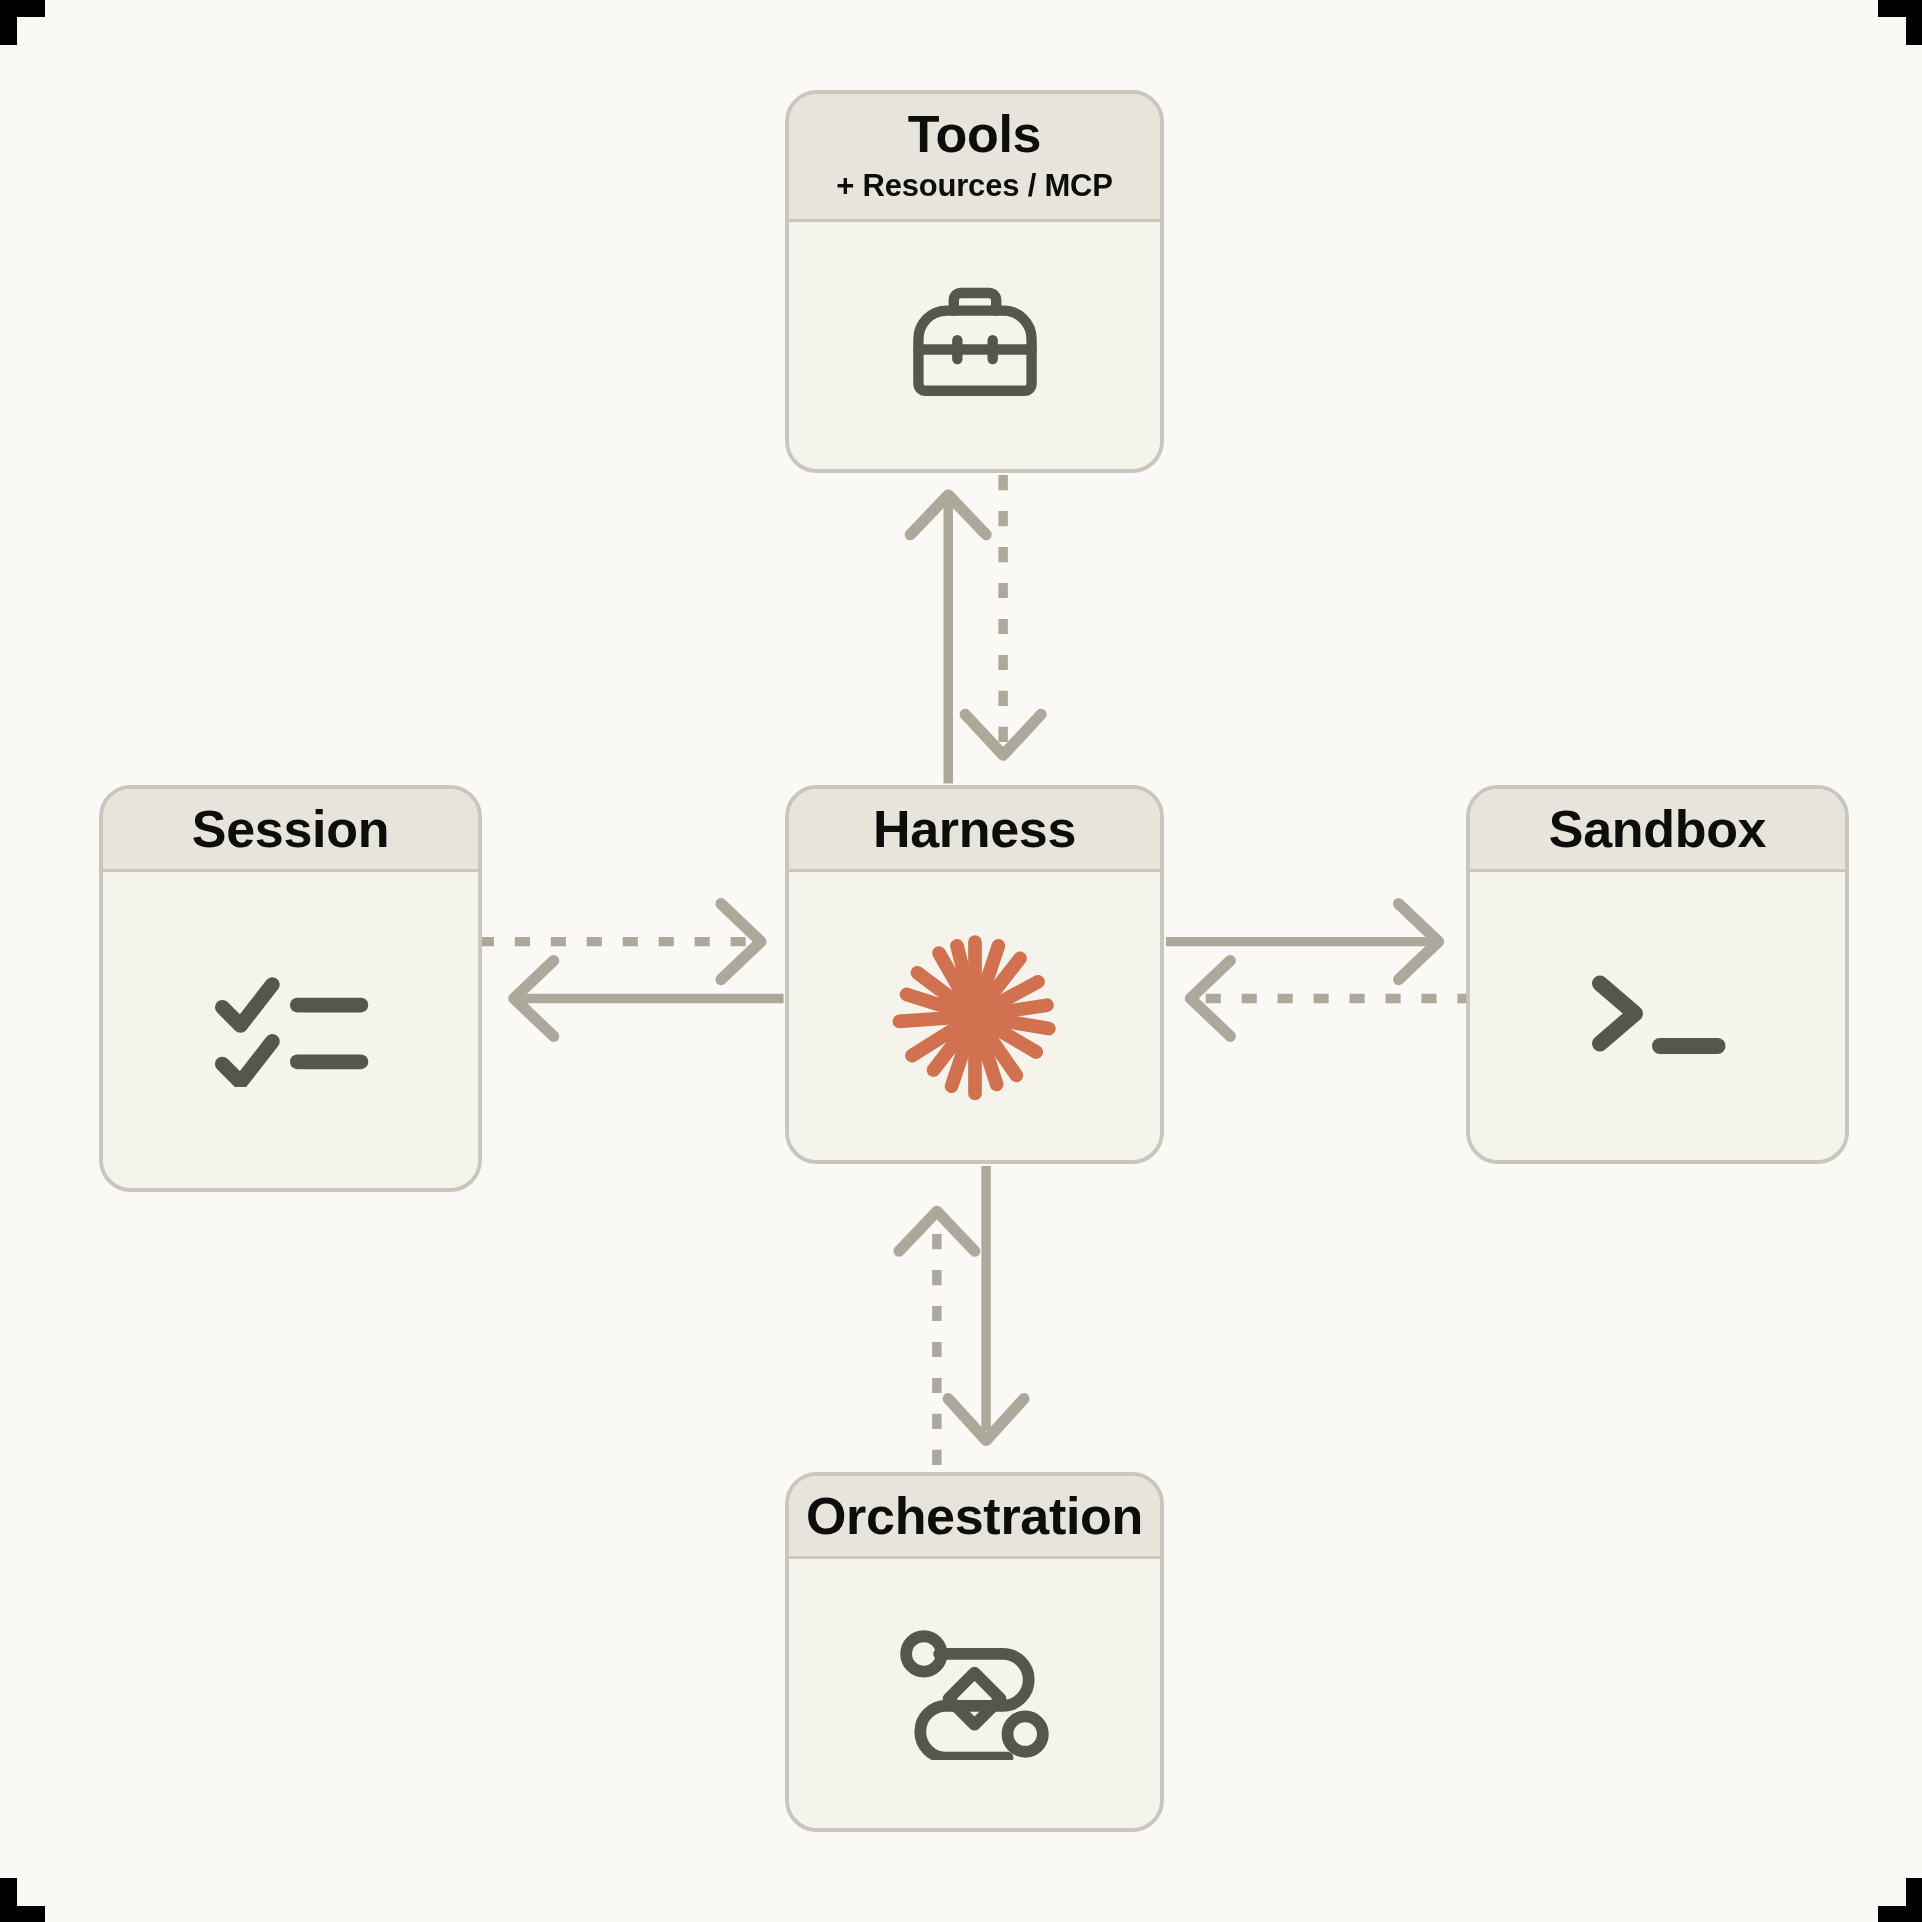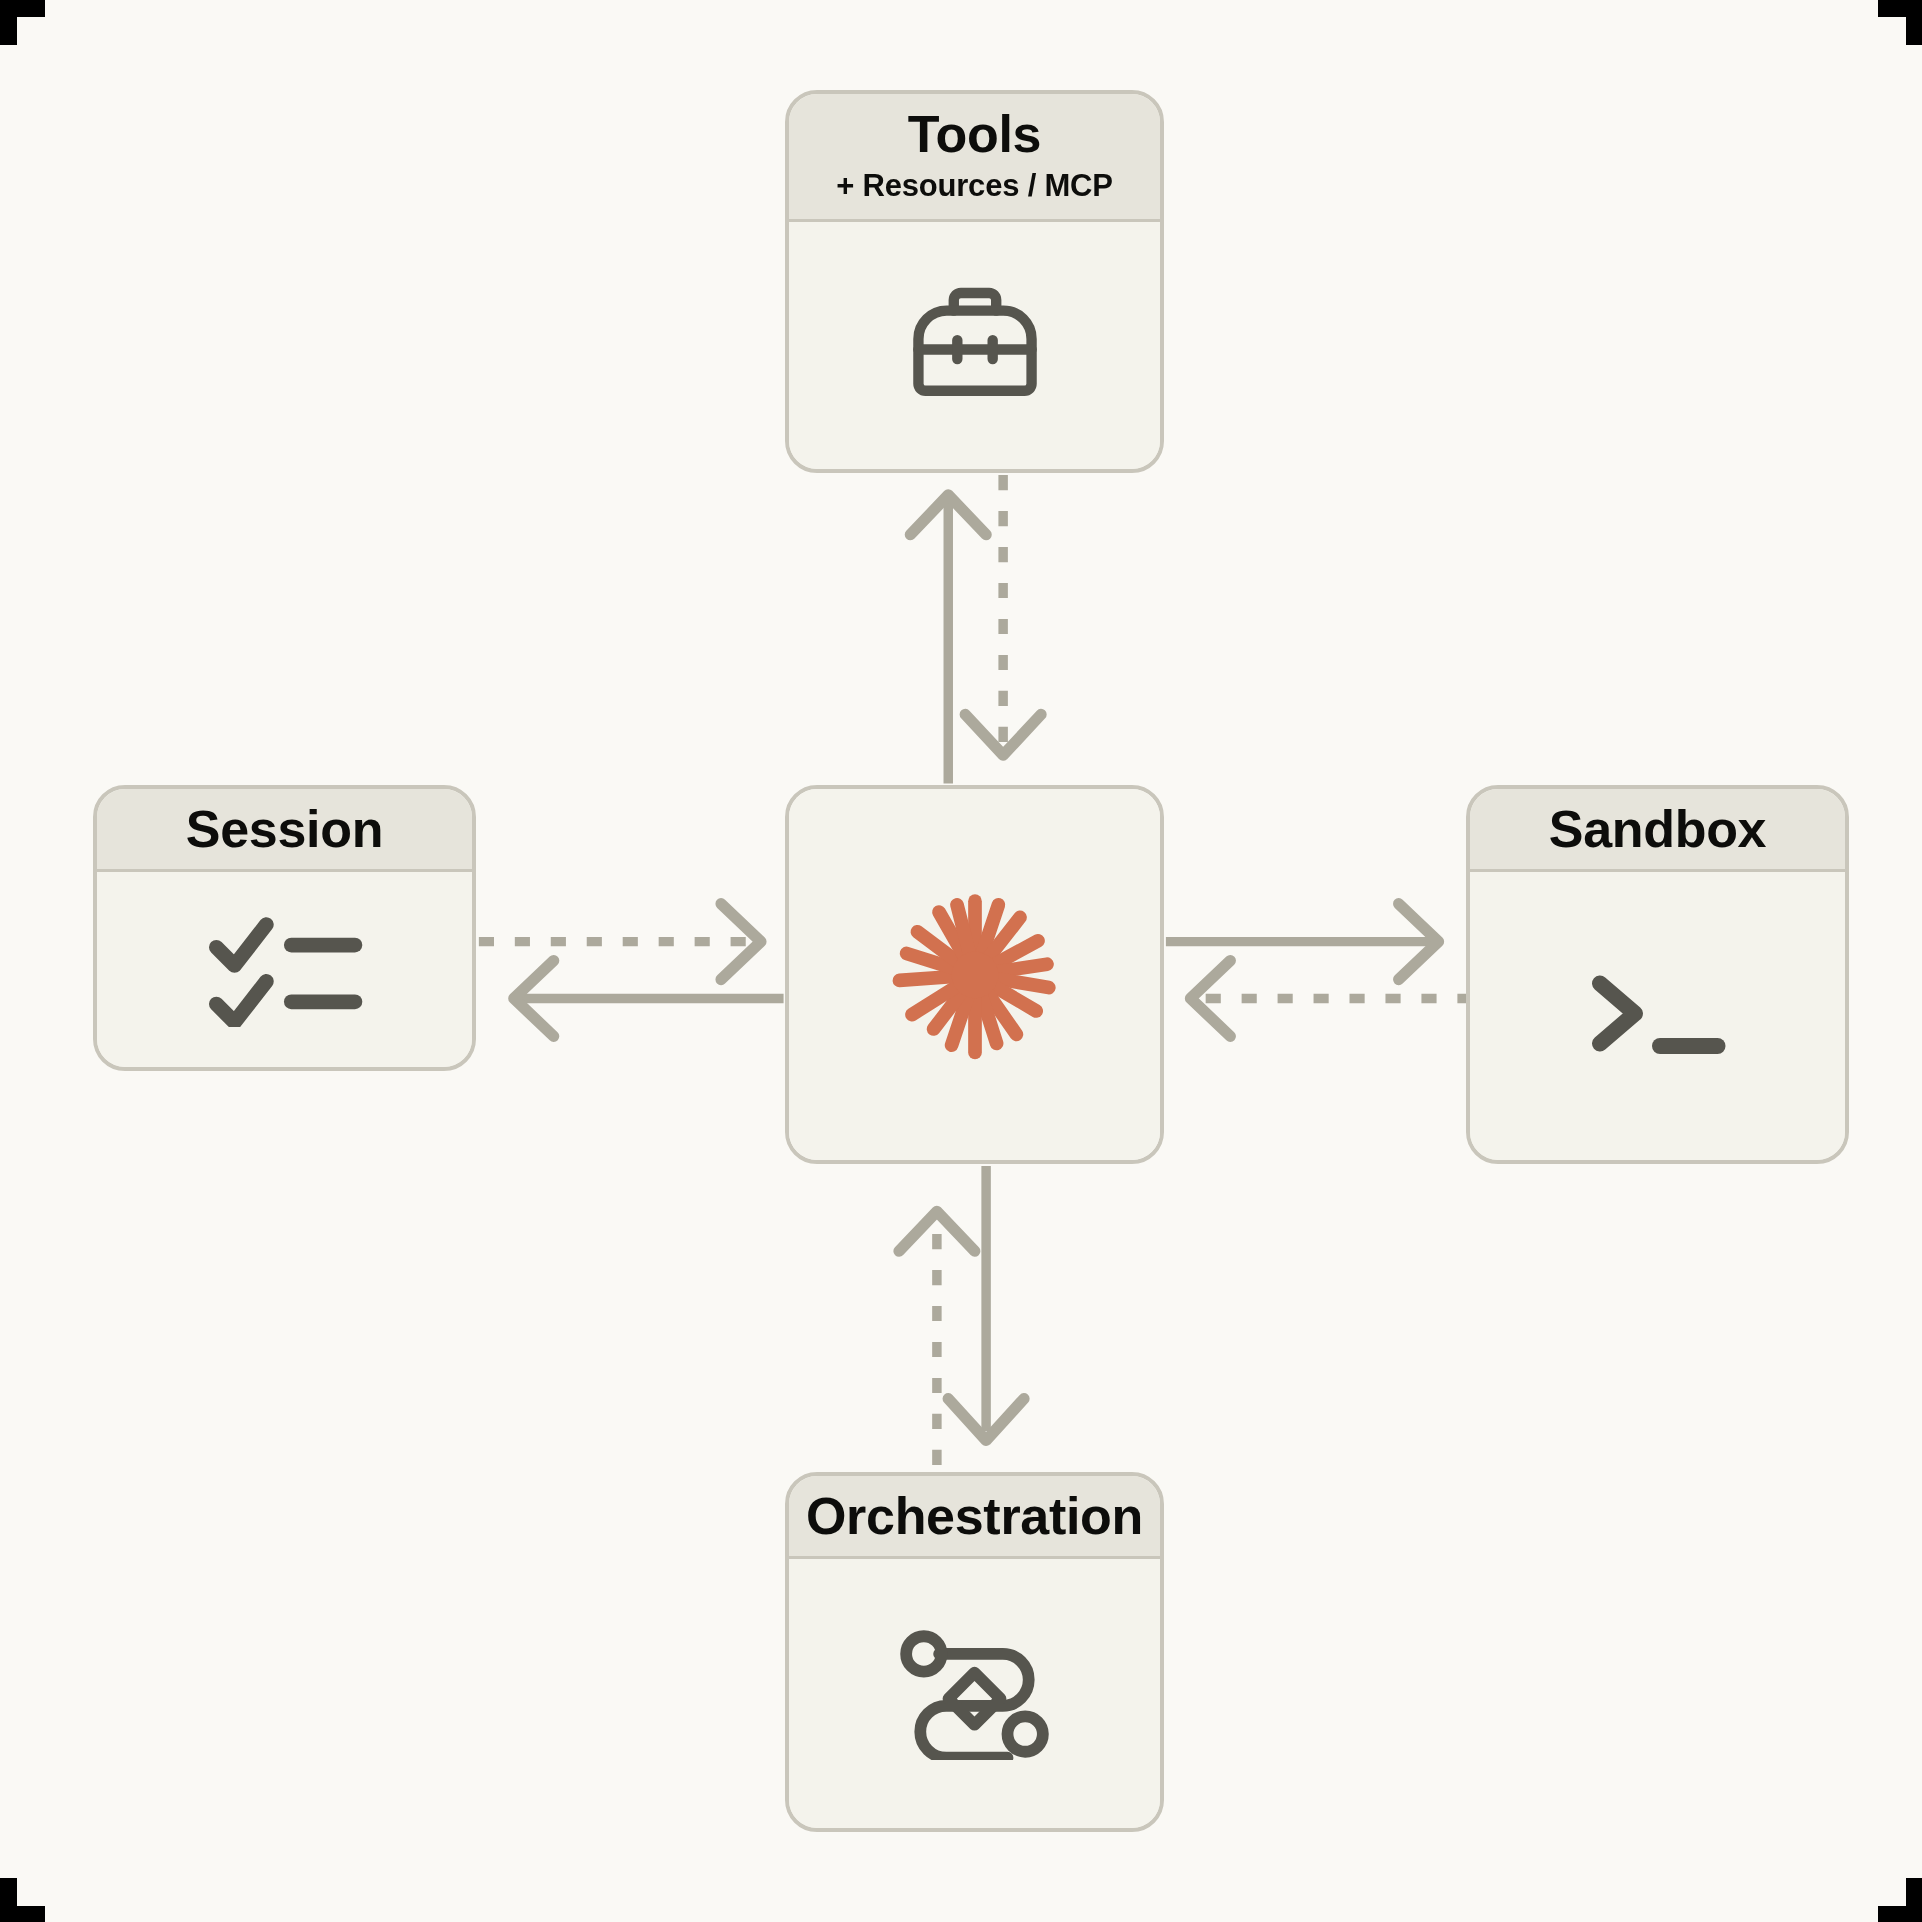--- a/index.html
+++ b/index.html
@@ -57,21 +57,21 @@
   .node-body{
     flex:1 1 auto;
     display:flex;align-items:center;justify-content:center;
     background:#F4F3EC;
   }
   .node-body svg{display:block;}
 
   
   #node-tools        {left:785px; top:90px;   width:379px; height:383px;}
   #node-tools .node-header{height:128px;}
-  #node-session      {left:93px;  top:785px;  width:383px; height:286px;}
+  #node-session      {left:99px;  top:785px;  width:383px; height:407px;}
   #node-harness      {left:785px; top:785px;  width:379px; height:379px;}
   #node-sandbox      {left:1466px;top:785px;  width:383px; height:379px;justify-content:center;}
   #node-orchestration{left:785px; top:1472px; width:379px; height:360px;}
   #node-session .node-header,
   #node-harness .node-header,
   #node-sandbox .node-header,
   #node-orchestration .node-header{height:83px;padding:0 7.6px;}
 
   
   #wires{position:absolute;left:0;top:0;width:1923px;height:1923px;pointer-events:none;}
@@ -169,20 +169,23 @@
           <polyline points="5,15 13,23 27,5"></polyline>
           <line x1="38" y1="14" x2="66" y2="14"></line>
           <polyline points="5,40 13,48 27,30"></polyline>
           <line x1="38" y1="39" x2="66" y2="39"></line>
         </svg>
       </span>
     </div>
   </div>
 
   <div class="node" id="node-harness">
+    <div class="node-header">
+      <div class="node-title">Harness</div>
+    </div>
     <div class="node-body">
       <span>
         <svg width="180" height="180" viewBox="0 0 100 100">
           <g fill="#D2714F" stroke="#D2714F" stroke-width="7.6" stroke-linecap="round">
             <line x1="50" y1="50" x2="50" y2="9"></line>
             <line x1="50" y1="50" x2="63" y2="11"></line>
             <line x1="50" y1="50" x2="75" y2="18"></line>
             <line x1="50" y1="50" x2="85" y2="31"></line>
             <line x1="50" y1="50" x2="90" y2="44"></line>
             <line x1="50" y1="50" x2="91" y2="57"></line>

